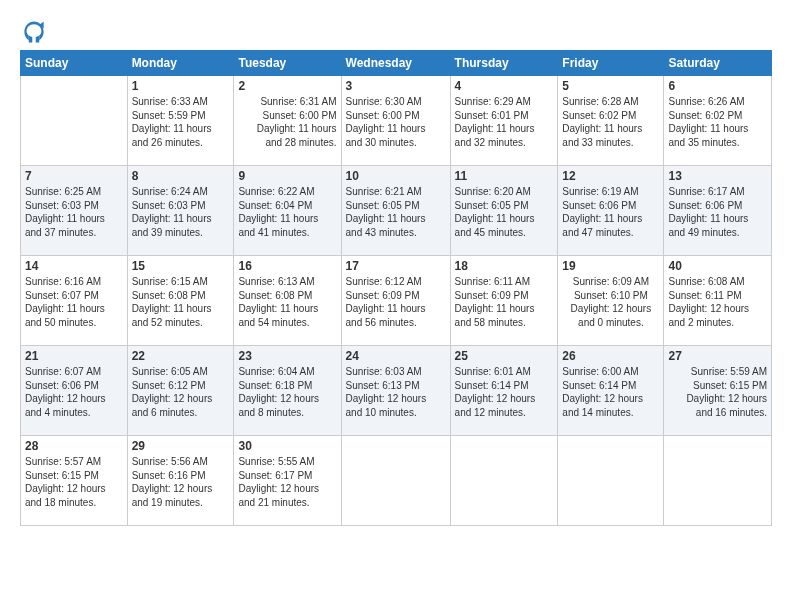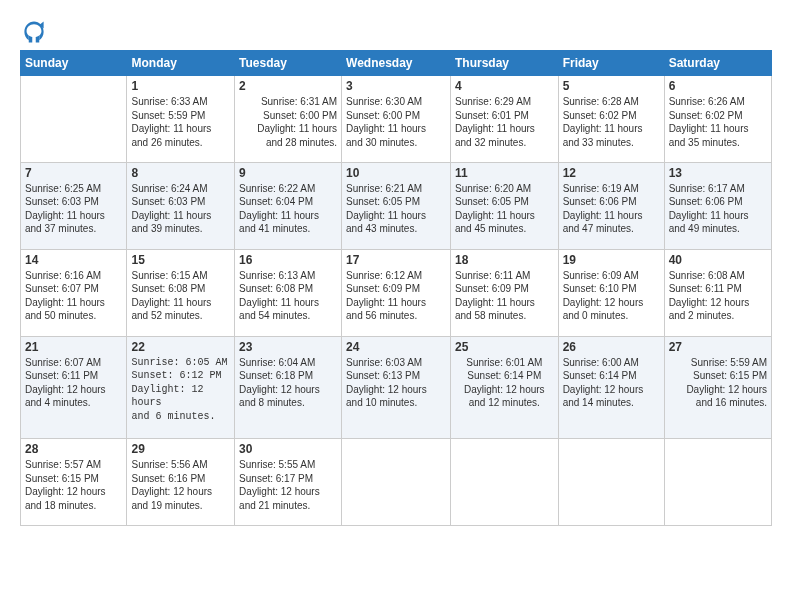--- a/index.html
+++ b/index.html
@@ -262,65 +262,65 @@
           </td>
           <td>
             <span class="day-num">18</span>
             <div class="day-info" style="white-space: pre-line;">Sunrise: 6:11 AM
 Sunset: 6:09 PM
 Daylight: 11 hours
 and 58 minutes.</div>
           </td>
           <td>
             <span class="day-num">19</span>
-            <div class="day-info" style="white-space: pre-line;">Sunrise: 6:09 AM
+            <div class="day-info" style="white-space: pre-line; text-align: center;">Sunrise: 6:09 AM
 Sunset: 6:10 PM
 Daylight: 12 hours
 and 0 minutes.</div>
           </td>
           <td>
             <span class="day-num">40</span>
             <div class="day-info" style="white-space: pre-line;">Sunrise: 6:08 AM
 Sunset: 6:11 PM
 Daylight: 12 hours
 and 2 minutes.</div>
           </td>
         </tr>
         <tr>
           <td>
             <span class="day-num">21</span>
             <div class="day-info" style="white-space: pre-line;">Sunrise: 6:07 AM
-Sunset: 6:11 PM
+Sunset: 6:06 PM
 Daylight: 12 hours
 and 4 minutes.</div>
           </td>
           <td>
             <span class="day-num">22</span>
-            <div class="day-info" style="white-space: pre-line; font-family: Liberation Mono, monospace;">Sunrise: 6:05 AM
+            <div class="day-info" style="white-space: pre-line;">Sunrise: 6:05 AM
 Sunset: 6:12 PM
 Daylight: 12 hours
 and 6 minutes.</div>
           </td>
           <td>
             <span class="day-num">23</span>
             <div class="day-info" style="white-space: pre-line;">Sunrise: 6:04 AM
 Sunset: 6:18 PM
 Daylight: 12 hours
 and 8 minutes.</div>
           </td>
           <td>
             <span class="day-num">24</span>
             <div class="day-info" style="white-space: pre-line;">Sunrise: 6:03 AM
 Sunset: 6:13 PM
 Daylight: 12 hours
 and 10 minutes.</div>
           </td>
           <td>
             <span class="day-num">25</span>
-            <div class="day-info" style="white-space: pre-line; text-align: center;">Sunrise: 6:01 AM
+            <div class="day-info" style="white-space: pre-line;">Sunrise: 6:01 AM
 Sunset: 6:14 PM
 Daylight: 12 hours
 and 12 minutes.</div>
           </td>
           <td>
             <span class="day-num">26</span>
             <div class="day-info" style="white-space: pre-line;">Sunrise: 6:00 AM
 Sunset: 6:14 PM
 Daylight: 12 hours
 and 14 minutes.</div>

